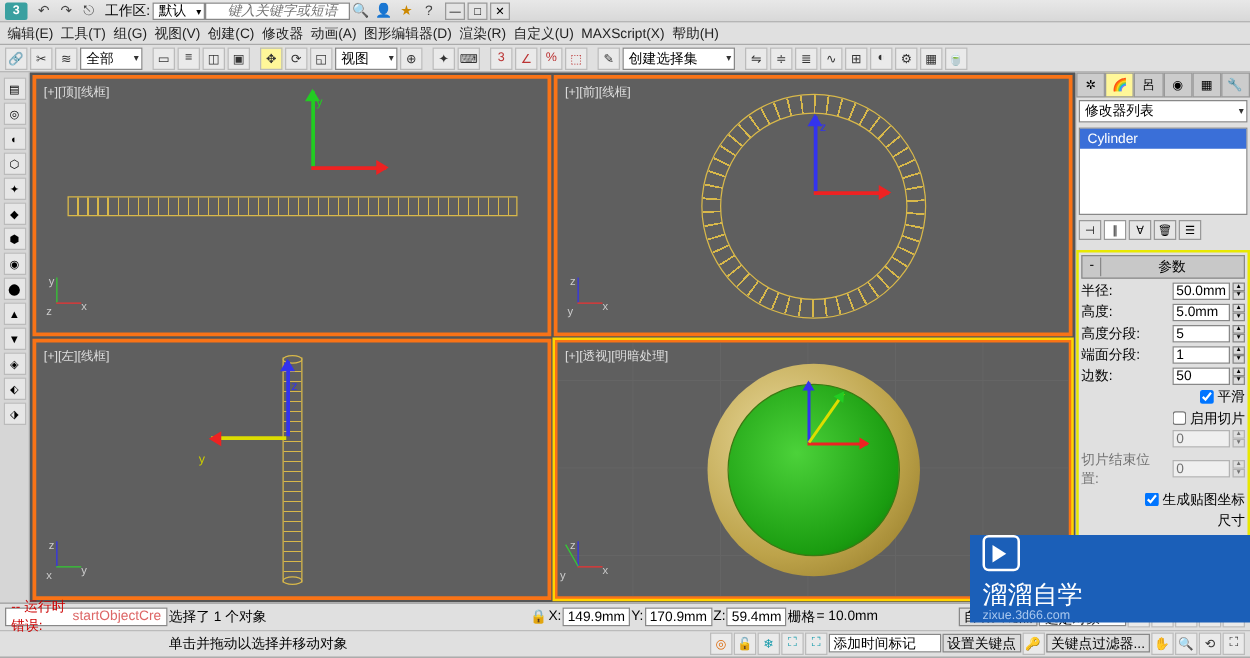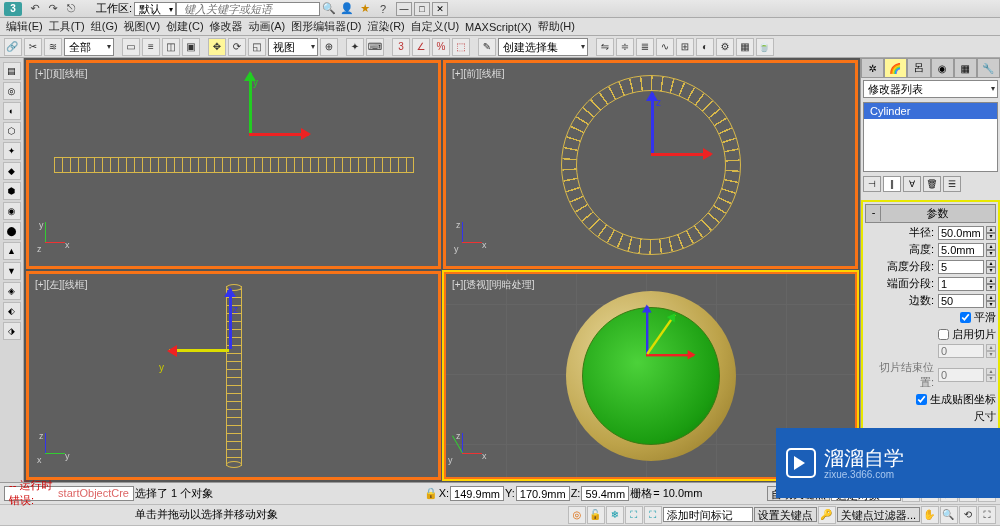--- a/index.html
+++ b/index.html
@@ -1,24 +1,24 @@
 <!DOCTYPE html>
 <html><head>
 <meta charset="utf-8">
 <style>
 * { margin: 0; padding: 0; box-sizing: border-box; font-family: "Microsoft YaHei", Arial, sans-serif; font-size: 11px; }
 body { width: 1000px; height: 526px; background: #d6d6d6; overflow: hidden; position: relative; }
 .titlebar { height: 18px; background: linear-gradient(#e8e8e8,#d8d8d8); display: flex; align-items: center; padding: 0 4px; border-bottom: 1px solid #aaa; }
 .titlebar .app-logo { width: 18px; height: 14px; background: #3aa0a0; margin-right: 4px; border-radius: 2px; display: flex; align-items: center; justify-content: center; color: #fff; font-size: 10px; font-weight: bold; }
 .tb-icon { width: 16px; height: 14px; margin: 0 1px; display: inline-flex; align-items: center; justify-content: center; color: #444; }
-.workspace-label { margin-left: 16px; }
+.workspace-label { margin-left: 4px; }
 .workspace-dd { background: #fff; border: 1px solid #888; padding: 0 14px 0 4px; margin-left: 2px; position: relative; height: 14px; line-height: 13px; }
 .workspace-dd::after { content: "▾"; position: absolute; right: 2px; font-size: 8px; }
 .title-text { flex: 1; text-align: center; color: #888; }
-.search-box { width: 144px; height: 14px; background: #fff; border: 1px solid #888; color: #aaa; font-style: italic; padding-left: 7px; }
+.search-box { width: 116px; height: 14px; background: #fff; border: 1px solid #888; color: #aaa; font-style: italic; padding-left: 17px; }
 .win-btns { display: flex; gap: 2px; margin-left: 4px; }
 .win-btn { width: 16px; height: 14px; border: 1px solid #999; background: #e4e4e4; display: flex; align-items: center; justify-content: center; font-size: 9px; }
 
 .menubar { height: 18px; display: flex; align-items: center; padding: 0 6px; gap: 6px; border-bottom: 1px solid #aaa; background: #e0e0e0; }
 .menubar span { color: #222; }
 
 .toolbar { height: 22px; display: flex; align-items: center; padding: 0 4px; border-bottom: 1px solid #aaa; background: #e0e0e0; gap: 2px; }
 .tool-ico { width: 18px; height: 18px; border: 1px solid #bbb; background: #eaeaea; display: flex; align-items: center; justify-content: center; font-size: 10px; color: #333; }
 .tool-sep { width: 4px; }
 .dropdown { background: #fff; border: 1px solid #888; height: 18px; padding: 0 14px 0 4px; position: relative; line-height: 16px; }
@@ -56,33 +56,33 @@
 .modifier-dd { margin: 2px; }
 .modifier-stack { margin: 2px; height: 70px; background: #fff; border: 1px solid #888; }
 .mod-item { background: #3a6fd8; color: #fff; padding: 2px 6px; }
 .stack-btns { height: 20px; display: flex; padding: 2px; gap: 2px; align-items: center; }
 .stk-btn { width: 18px; height: 16px; border: 1px solid #999; background: #e6e6e6; font-size: 9px; display: flex; align-items: center; justify-content: center; }
 
 .params { margin-top: 6px; border: 2px solid #e8e800; padding: 2px; flex: 1; overflow: auto; }
 .params-header { background: #c8c8c8; border: 1px solid #888; text-align: center; padding: 1px; display: flex; }
 .params-header .minus { width: 14px; border-right: 1px solid #888; }
 .param-row { display: flex; align-items: center; justify-content: flex-end; margin: 2px 0; gap: 2px; }
-.param-label { text-align: right; flex: 1; padding-right: 2px; }
+.param-label { text-align: left; flex: 1; padding-right: 2px; }
 .param-input { width: 46px; background: #fff; border: 1px solid #888; padding: 0 2px; text-align: left; }
 .spinner { width: 10px; display: flex; flex-direction: column; }
 .spinner div { height: 7px; border: 1px solid #888; background: #ddd; font-size: 6px; line-height: 5px; text-align: center; }
 .chk { display: flex; align-items: center; justify-content: flex-end; gap: 3px; margin: 2px 0; }
 .chk input { width: 11px; height: 11px; }
 
 .status-bar { position: absolute; left: 0; right: 0; bottom: 0; height: 44px; background: #e0e0e0; border-top: 1px solid #999; display: flex; flex-direction: column; }
 .sb-row { flex: 1; display: flex; align-items: center; padding: 0 4px; gap: 1px; border-bottom: 1px solid #bbb; }
 .sb-field { background: #fff; border: 1px solid #888; padding: 0 3px; height: 15px; line-height: 14px; }
 .slider-thumb { position: absolute; left: 4px; width: 40px; height: 12px; background: #ddd; border: 1px solid #666; top: 0; text-align: center; font-size: 9px; }
 
-.brand-overlay { position: absolute; right: 0; bottom: 28px; width: 224px; height: 70px; background: #1b5fb8; display: flex; align-items: center; padding: 0 10px; gap: 8px; z-index: 100; }
+.brand-overlay { position: absolute; right: 0; bottom: 28px; width: 224px; height: 70px; background: #1b5fb8; display: flex; padding: 0 10px; gap: 8px; z-index: 100; flex-direction: column; }
 .brand-overlay .play { width: 30px; height: 30px; border: 2px solid #fff; border-radius: 5px; display: flex; align-items: center; justify-content: center; }
 .brand-overlay .play::after { content: ""; border: 7px solid transparent; border-left: 11px solid #fff; margin-left: 4px; }
 .brand-text { color: #fff; font-size: 20px; line-height: 22px; }
 .brand-sub { color: #a8c7ee; font-size: 10px; }
 
 
 .wire-top { position: absolute; top: 50%; left: 50%; transform: translate(-50%,-50%); }
 .wire-top .bar { width: 360px; height: 16px; border: 1px solid #d8b84a; background: repeating-linear-gradient(90deg,#5f5f5f,#5f5f5f 7px,#d8b84a 7px,#d8b84a 8px); }
 .wire-side { position: absolute; top: 50%; left: 50%; transform: translate(-50%,-50%); }
 .wire-side .bar { width: 16px; height: 180px; border: 1px solid #d8b84a; background: repeating-linear-gradient(0deg,#5f5f5f,#5f5f5f 7px,#d8b84a 7px,#d8b84a 8px); position: relative; }

